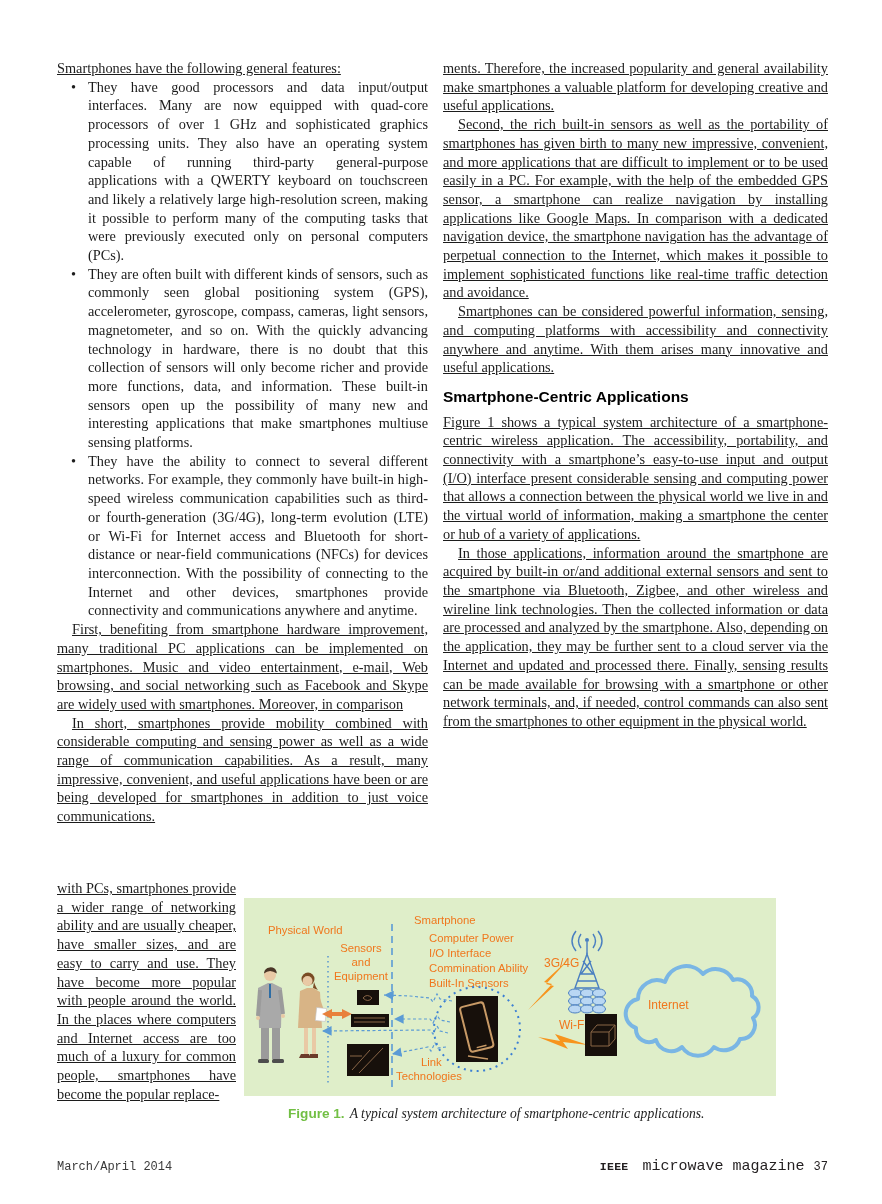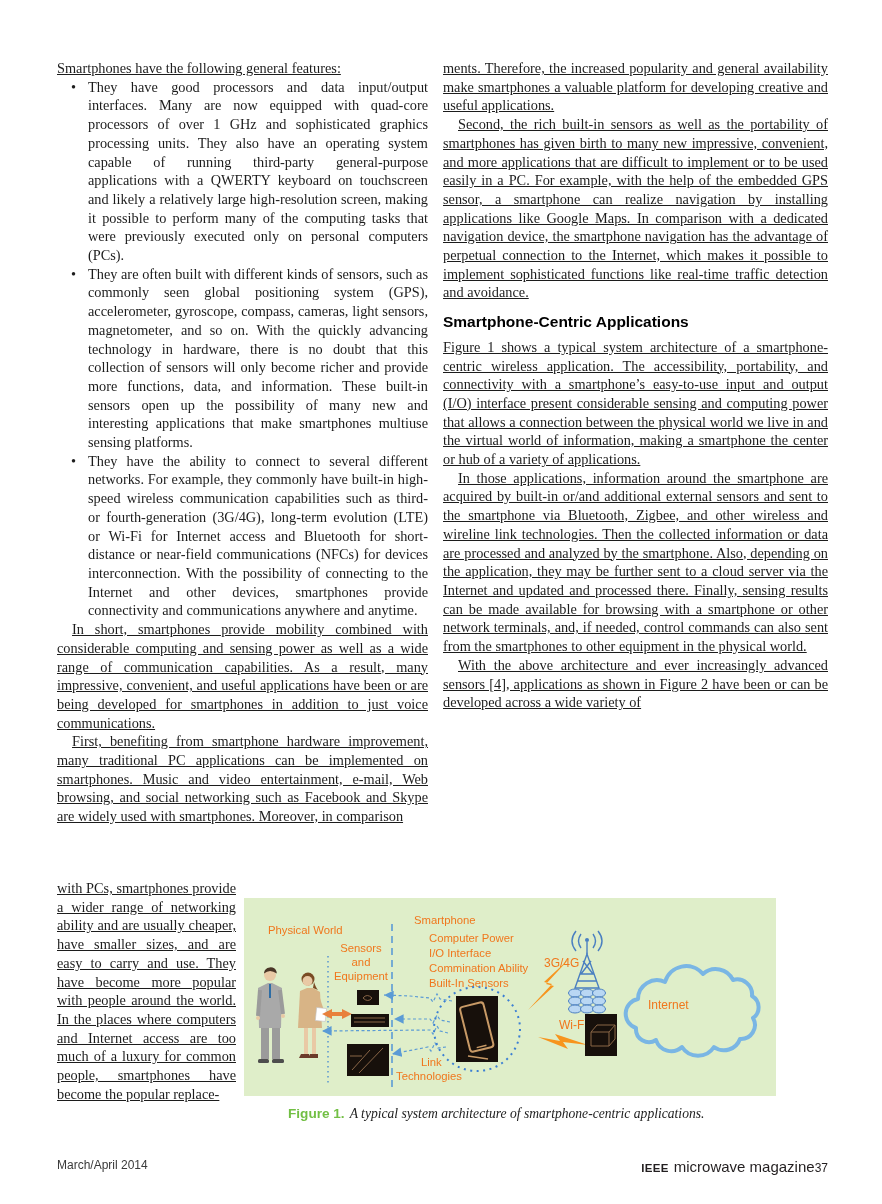--- a/index.html
+++ b/index.html
@@ -28,24 +28,24 @@
   .caption {
     position:absolute; left:248px; top:1106px; width:528px;
     font-size:13.6px; font-style:italic; color:#222;
   }
   .cap-label {
     font-family:"Liberation Sans", sans-serif; font-style:normal; font-weight:bold;
     color:#72bf44; margin-right:5px;padding-left:40px;
   }
   .footer {
     position:absolute; left:57px; top:1158px; width:771px;
-    display:flex; justify-content:space-between; align-items:flex-start;
-    font-family:Liberation Sans, sans-serif; font-size:12px; color:#3a3a3a;
-  }
-  .footer-right { display:flex; align-items:baseline; }
+    display:flex; justify-content:space-between; align-items:center;
+    font-family:Liberation Mono, monospace; font-size:12px; color:#3a3a3a;
+  }
+  .footer-right { display:flex; align-items:baseline;gap:9px; }
   .ieee { font-weight:bold; font-size:11.5px; letter-spacing:0.3px; color:#231f20; }
   .mag  { font-size:15px; margin-left:5px; color:#231f20; }
   .pagenum { font-size:12px; color:#231f20; }
   
   .flabel { font-family:"Liberation Sans", sans-serif; font-size:11.3px; fill:#f0771d; }
   .flabel-big { font-family:"Liberation Sans", sans-serif; font-size:12px; fill:#f0771d; }
   .mid { text-anchor:middle; }
   .dotline  { stroke:#4f8fd0; stroke-width:1.4; stroke-dasharray:1.5,3.5; fill:none; }
   .dashline { stroke:#5b9bd5; stroke-width:1.6; stroke-dasharray:7,5; fill:none; }
   .bluearrow{ stroke:#5b9bd5; stroke-width:1.2; stroke-dasharray:3,2.5; fill:none; }
@@ -69,35 +69,35 @@
       <span>They have good processors and data input/output interfaces. Many are now equipped with quad-core processors of over 1 GHz and sophisticated graphics processing units. They also have an operating system capable of running third-party general-purpose applications with a QWERTY keyboard on touchscreen and likely a relatively large high-resolution screen, making it possible to perform many of the computing tasks that were previously executed only on personal computers (PCs).</span>
     </div>
     <div class="bullet-item">
       <span class="bullet-dot">•</span>
       <span>They are often built with different kinds of sensors, such as commonly seen global positioning system (GPS), accelerometer, gyroscope, compass, cameras, light sensors, magnetometer, and so on. With the quickly advancing technology in hardware, there is no doubt that this collection of sensors will only become richer and provide more functions, data, and information. These built-in sensors open up the possibility of many new and interesting applications that make smartphones multiuse sensing platforms.</span>
     </div>
     <div class="bullet-item">
       <span class="bullet-dot">•</span>
       <span>They have the ability to connect to several different networks. For example, they commonly have built-in high-speed wireless communication capabilities such as third- or fourth-generation (3G/4G), long-term evolution (LTE) or Wi-Fi for Internet access and Bluetooth for short-distance or near-field communications (NFCs) for devices interconnection. With the possibility of connecting to the Internet and other devices, smartphones provide connectivity and communications anywhere and anytime.</span>
     </div>
+    <p>First, benefiting from smartphone hardware improvement, many traditional PC applications can be implemented on smartphones. Music and video entertainment, e-mail, Web browsing, and social networking such as Facebook and Skype are widely used with smartphones. Moreover, in comparison</p>
     <p>In short, smartphones provide mobility combined with considerable computing and sensing power as well as a wide range of communication capabilities. As a result, many impressive, convenient, and useful applications have been or are being developed for smartphones in addition to just voice communications.</p>
-    <p>First, benefiting from smartphone hardware improvement, many traditional PC applications can be implemented on smartphones. Music and video entertainment, e-mail, Web browsing, and social networking such as Facebook and Skype are widely used with smartphones. Moreover, in comparison</p>
   </div>
 
   <div class="col colN">
     <p class="noindent">with PCs, smartphones provide a wider range of networking ability and are usually cheaper, have smaller sizes, and are easy to carry and use. They have become more popular with people around the world. In the places where computers and Internet access are too much of a luxury for common people, smartphones have become the popular replace-</p>
   </div>
 
   <div class="col colR">
     <p class="noindent">ments. Therefore, the increased popularity and general availability make smartphones a valuable platform for developing creative and useful applications.</p>
     <p>Second, the rich built-in sensors as well as the portability of smartphones has given birth to many new impressive, convenient, and more applications that are difficult to implement or to be used easily in a PC. For example, with the help of the embedded GPS sensor, a smartphone can realize navigation by installing applications like Google Maps. In comparison with a dedicated navigation device, the smartphone navigation has the advantage of perpetual connection to the Internet, which makes it possible to implement sophisticated functions like real-time traffic detection and avoidance.</p>
+    <p>Smartphones can be considered powerful information, sensing, and computing platforms with accessibility and connectivity anywhere and anytime. With them arises many innovative and useful applications.</p>
     <h2 class="section">Smartphone-Centric Applications</h2>
     <p class="noindent">Figure 1 shows a typical system architecture of a smartphone-centric wireless application. The accessibility, portability, and connectivity with a smartphone’s easy-to-use input and output (I/O) interface present considerable sensing and computing power that allows a connection between the physical world we live in and the virtual world of information, making a smartphone the center or hub of a variety of applications.</p>
     <p>In those applications, information around the smartphone are acquired by built-in or/and additional external sensors and sent to the smartphone via Bluetooth, Zigbee, and other wireless and wireline link technologies. Then the collected information or data are processed and analyzed by the smartphone. Also, depending on the application, they may be further sent to a cloud server via the Internet and updated and processed there. Finally, sensing results can be made available for browsing with a smartphone or other network terminals, and, if needed, control commands can also sent from the smartphones to other equipment in the physical world.</p>
-    <p>With the above architecture and ever increasingly advanced sensors [4], applications as shown in Figure 2 have been or can be developed across a wide variety of</p>
   </div>
 
   <div class="figure-box">
     <svg viewBox="0 0 532 198" width="532" height="198">
       <defs>
         <marker id="ab" viewBox="0 0 10 10" refX="10" refY="5" markerWidth="8" markerHeight="8" orient="auto">
           <path d="M0,0 L10,5 L0,10 z" fill="#5b9bd5"></path>
         </marker>
       </defs>
 

